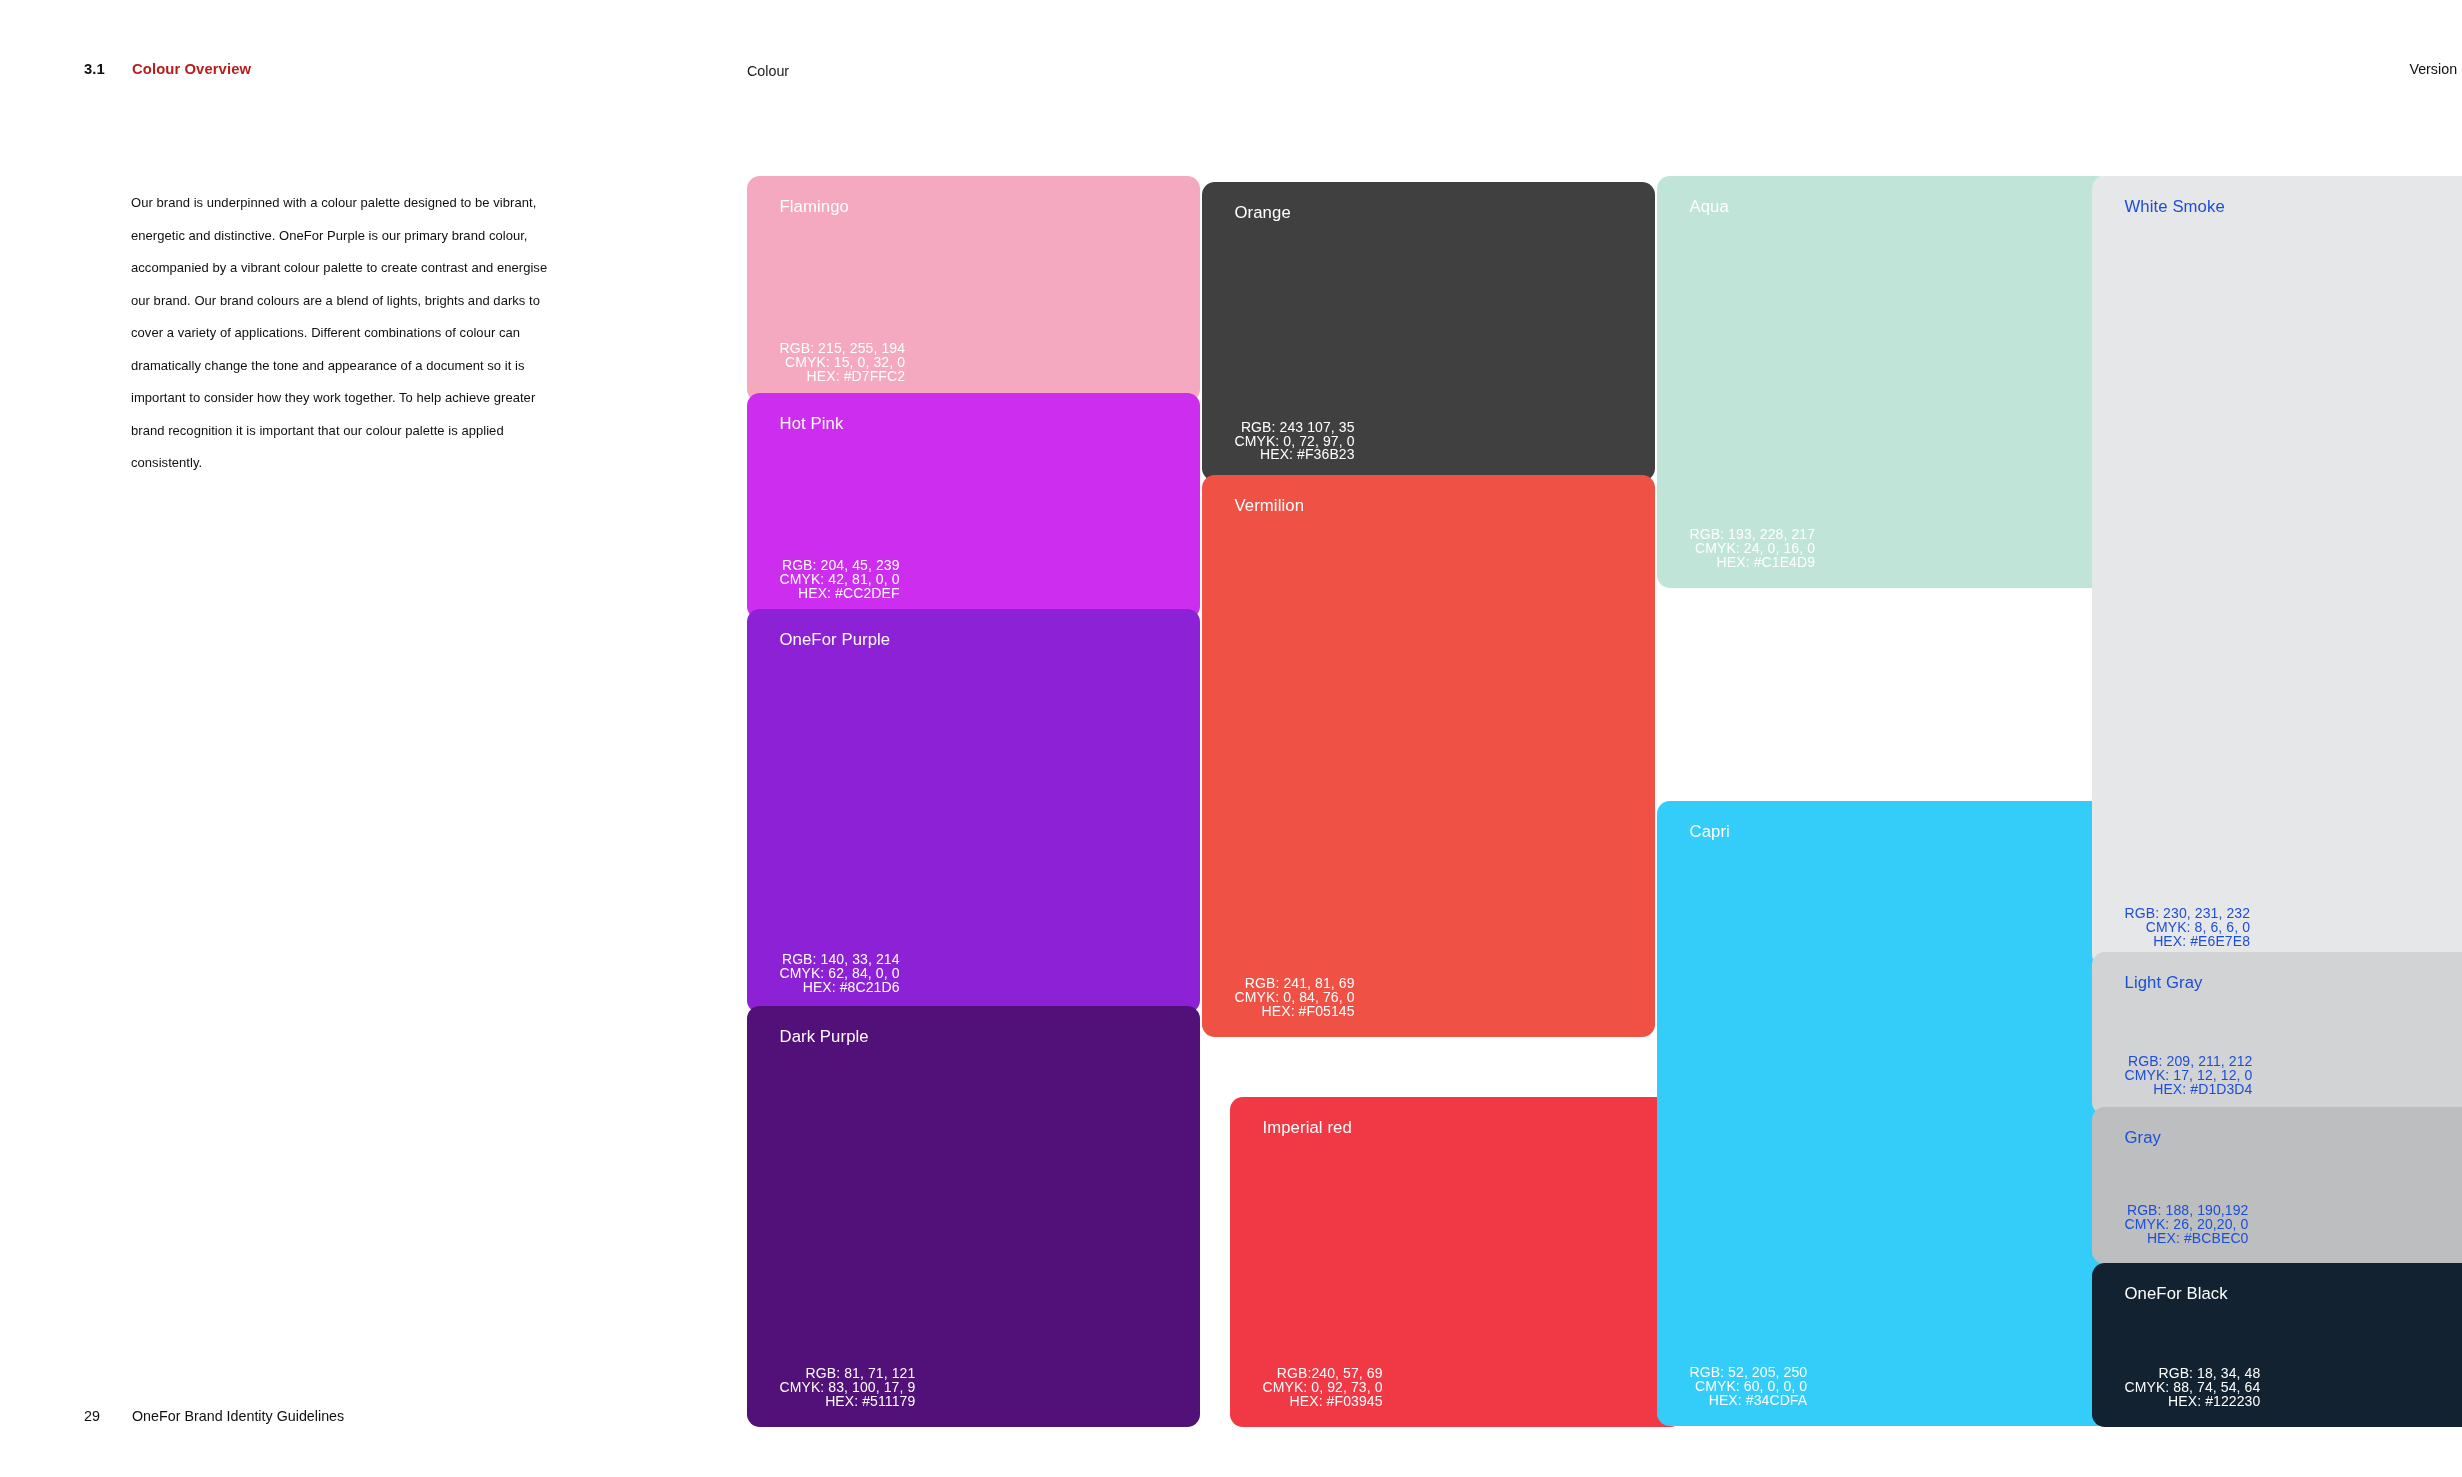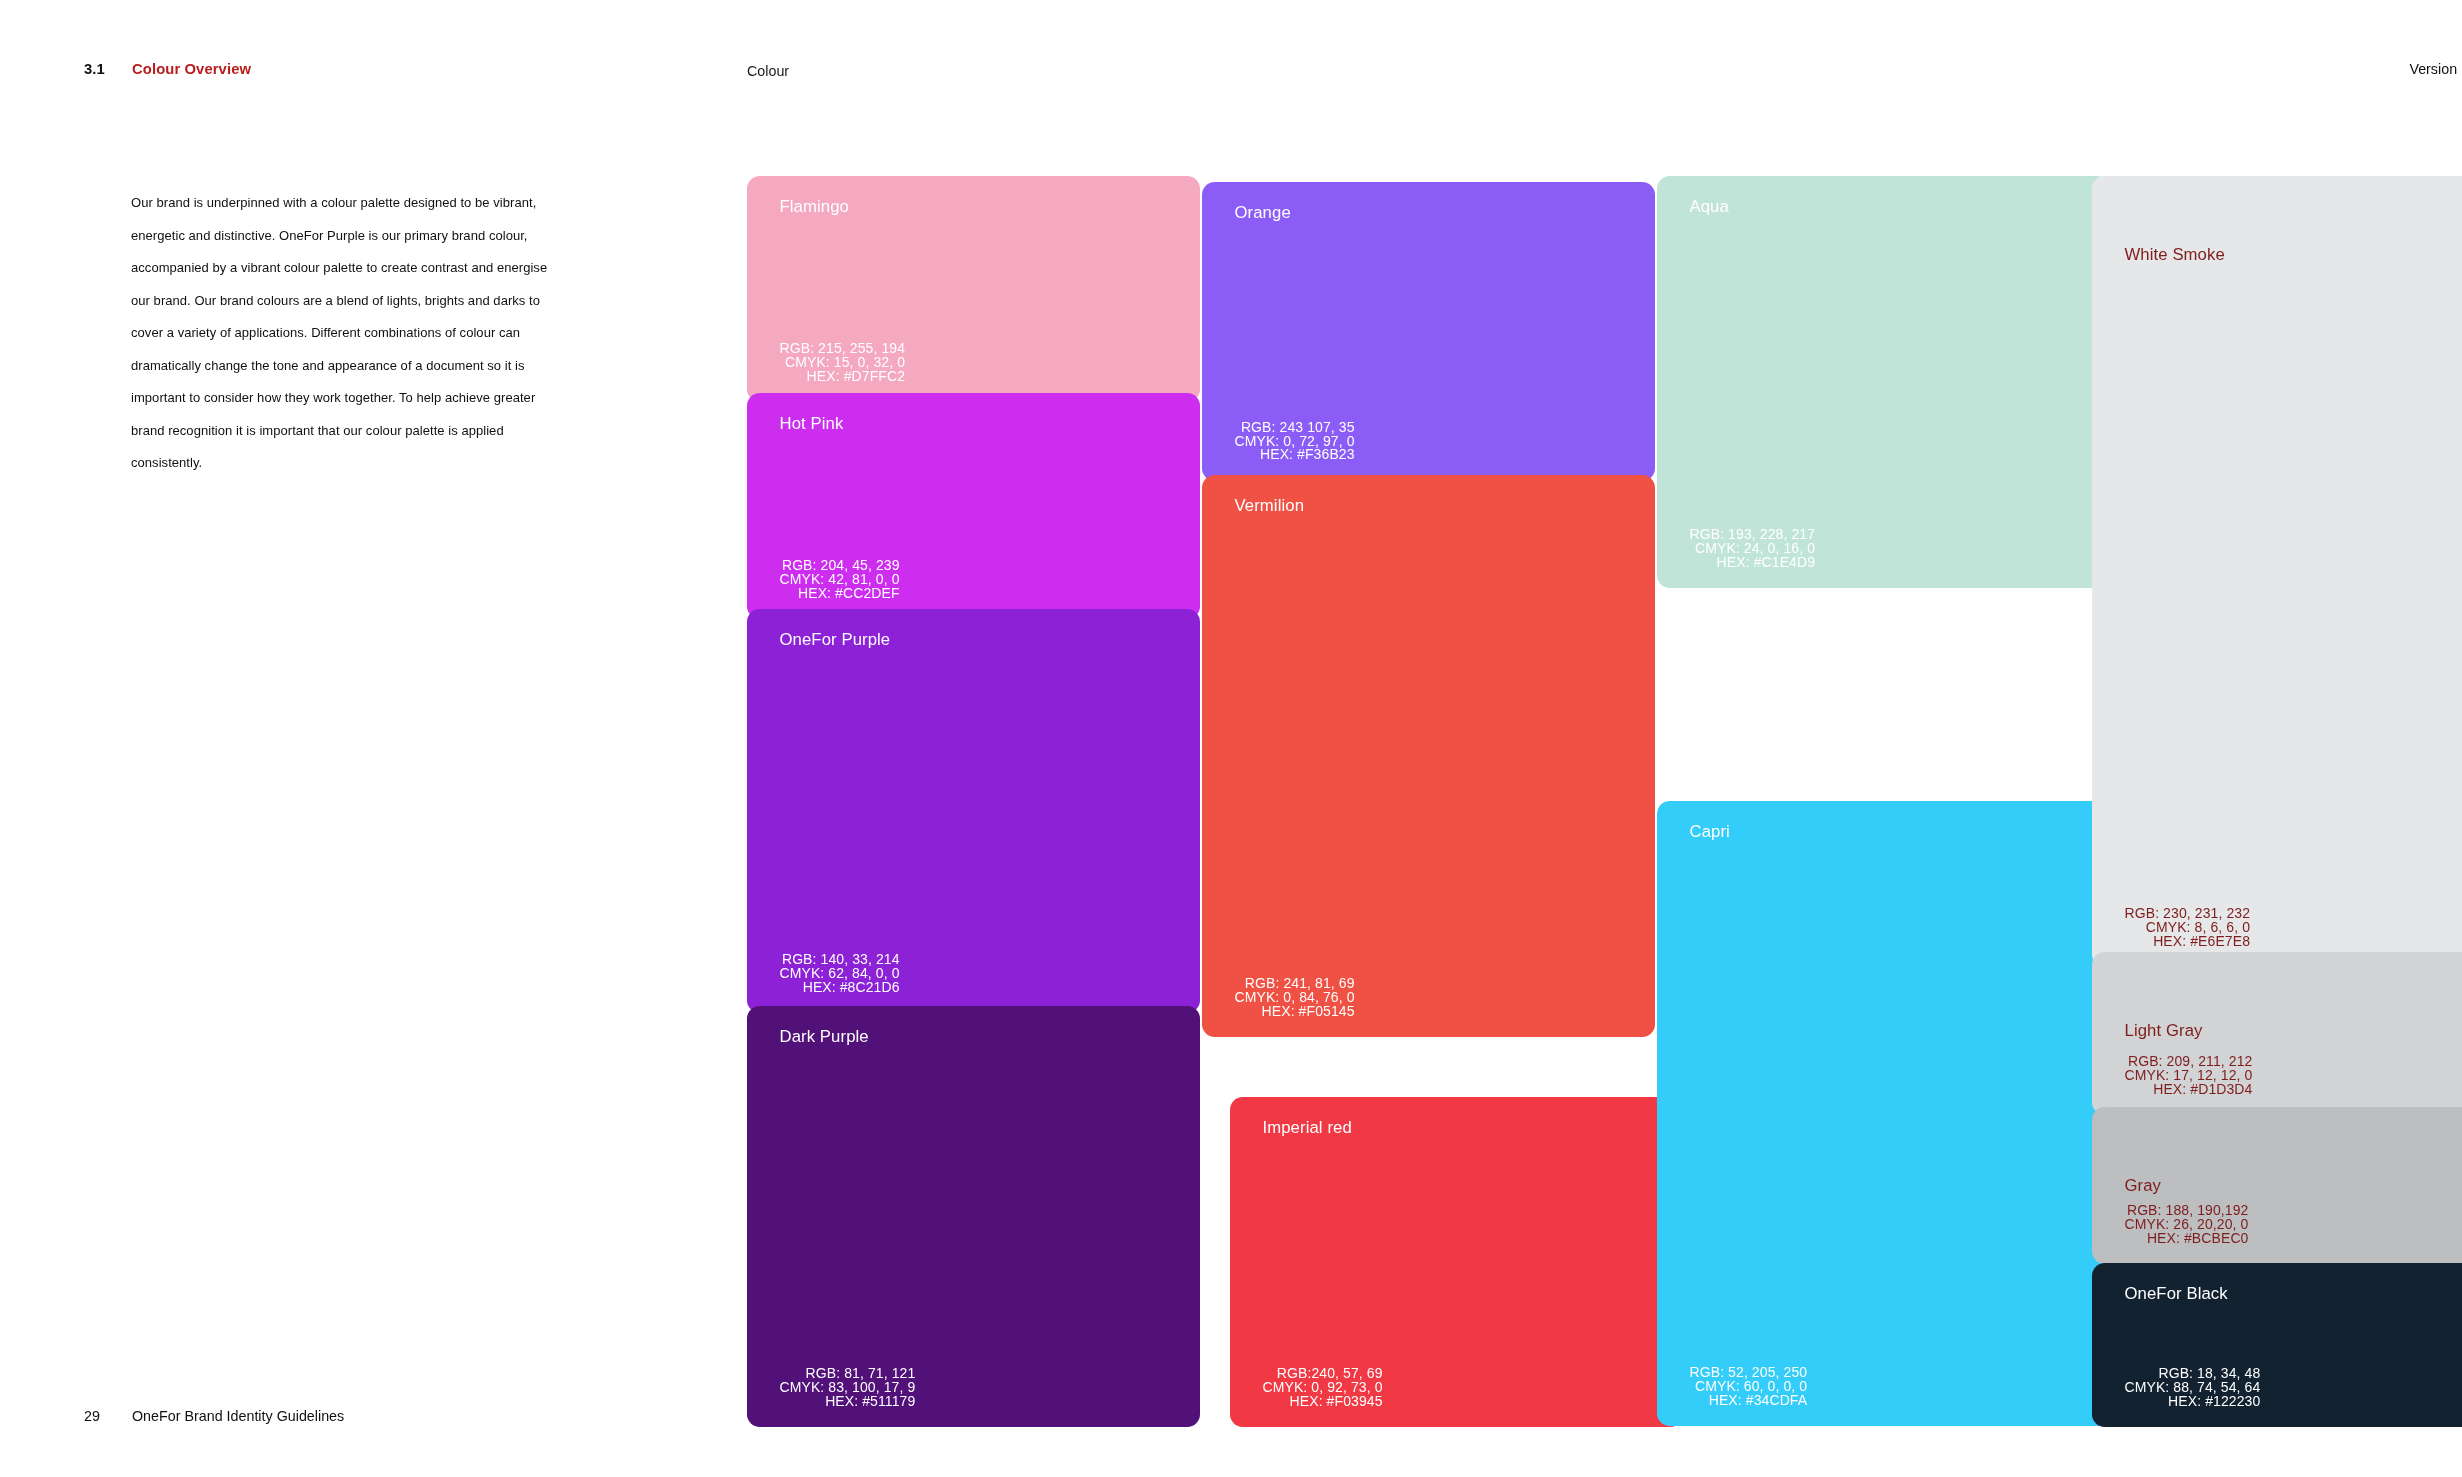--- a/index.html
+++ b/index.html
@@ -55,21 +55,21 @@
   }
   .sw .nm {
     position: absolute; left: 32.5px; top: 20.7px;
     font-size: 16.7px; font-weight: 400; letter-spacing: 0.1px;
   }
   .sw .vals {
     position: absolute; left: 32.5px; bottom: 18.7px;
     font-size: 14px; line-height: 13.8px; letter-spacing: 0.1px;
   }
   .light-text .nm, .light-text .vals { color: #ffffff; }
-  .dark-text  .nm, .dark-text  .vals { color: #7f1d1d; margin-top: 48px; }
+  .dark-text  .nm, .dark-text  .vals { color: #1d4ed8; }
 </style>
 </head>
 <body>
 
 <div class="page">
 
   <div class="hdr-section-num">3.1</div>
   <div class="hdr-section-title">Colour Overview</div>
   <div class="hdr-center">Colour</div>
   <div class="hdr-right">Version 1.2 — 2024</div>
@@ -110,21 +110,21 @@
         <div class="nm">Dark Purple</div>
         <div class="vals">
           <div>RGB: 81, 71, 121</div>
           <div>CMYK: 83, 100, 17, 9</div>
           <div>HEX: #511179</div>
         </div>
       </div>
     </div>
 
     <div class="col col-2">
-      <div class="sw light-text" style="top: 5.9px; height: 299px; background-color: #8b5cf6;">
+      <div class="sw light-text" style="top: 5.9px; height: 299px; background-color: #404040;">
         <div class="nm">Orange</div>
         <div class="vals">
           <div>RGB: 243 107, 35</div>
           <div>CMYK: 0, 72, 97, 0</div>
           <div>HEX: #F36B23</div>
         </div>
       </div>
       <div class="sw light-text" style="top: 299px; height: 562px; background-color: rgb(240, 81, 69);">
         <div class="nm">Vermilion</div>
         <div class="vals">

